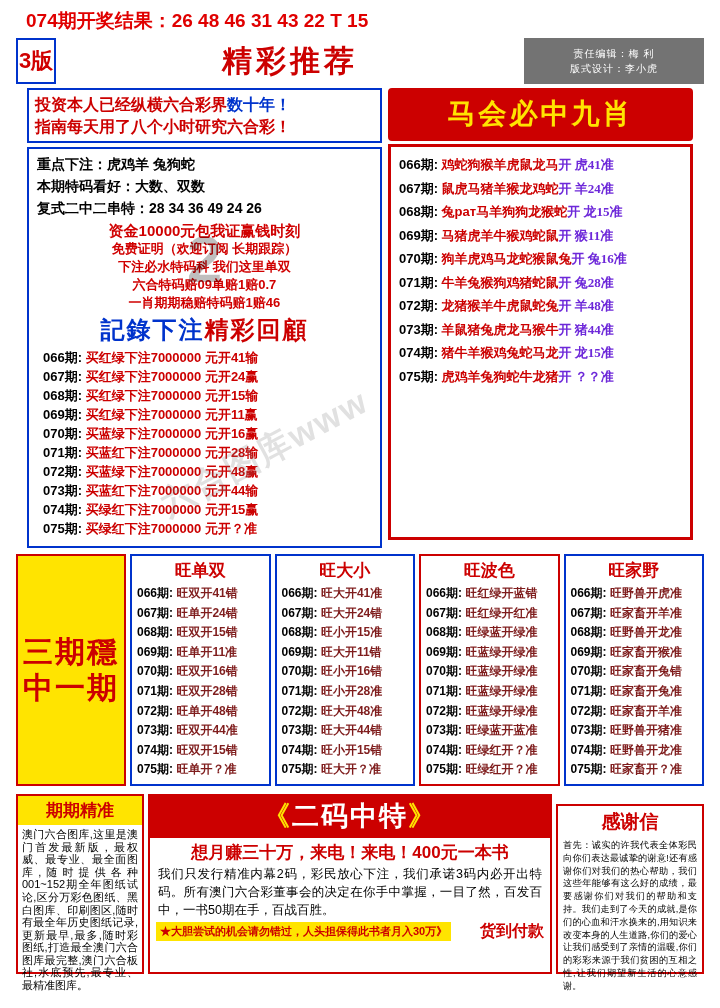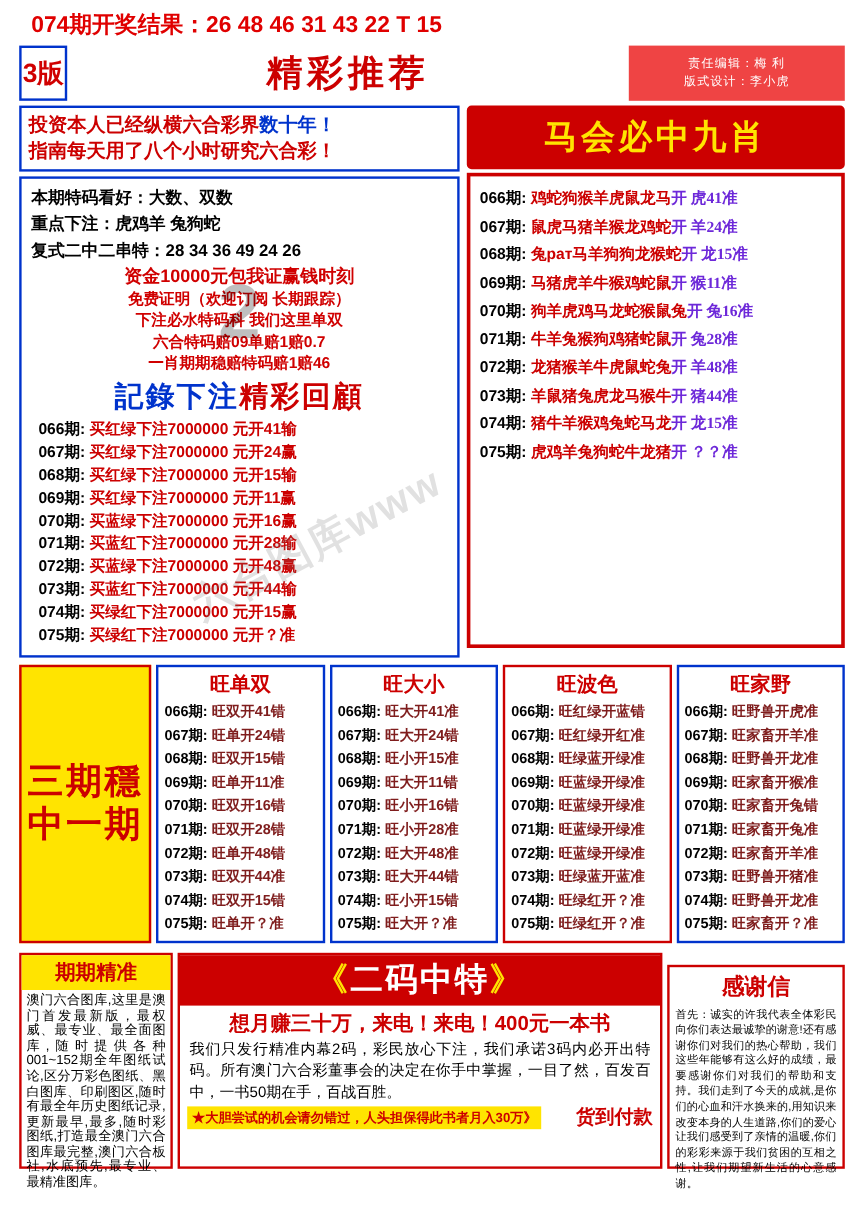--- a/index.html
+++ b/index.html
@@ -26,26 +26,26 @@
   .issue-box {
     width:40px; border:2px solid #0033cc; color:#d00000;
     font-size:22px; font-weight:bold; display:flex; align-items:center; justify-content:center;
     background:#fff;
   }
   .top-title {
     flex:1; text-align:center; font-size:30px; font-weight:bold; color:#cc0000;
     display:flex; align-items:center; justify-content:center;
     letter-spacing:4px;
   }
-  .credits { width:180px; background:#ef4444; color:#fff; font-size:10px;
+  .credits { width:180px; background:#737373; color:#fff; font-size:10px;
     display:flex; flex-direction:column; justify-content:center; padding:2px 6px; }
   .credits div { line-height:15px; letter-spacing:1px; text-align:center;}
 
   
-  .main { display:flex; gap:6px; margin:0 8px; }
+  .main { display:flex; gap:6px; margin:0 19px; }
   .col-left { width:370px; }
   .col-right { width:318px; }
 
   .blue-band {
     border:2px solid #0033cc; background:#ffffff; padding:3px 6px; margin-bottom:4px;
   }
   .blue-band p { margin:1px 0; font-size:16px; font-weight:bold; color:#cc0000; line-height:21px;}
   .blue-band p span.blue { color:#0033cc; }
 
   .white-box { border:2px solid #0033cc; background:#fff; padding:4px 8px; }
@@ -142,24 +142,24 @@
 
     <div class="col-left">
 
       <div class="blue-band">
         <p><span>投资本人已经纵横六合彩界</span><span class="blue">数十年！</span></p>
         <p>指南每天用了八个小时研究六合彩！</p>
       </div>
 
       <div class="white-box">
         <div class="ln">
+          <span class="lbl">重点下注：</span><span class="val">虎鸡羊 兔狗蛇</span>
+        </div>
+        <div class="ln">
           <span class="lbl">本期特码看好：</span><span class="val">大数、双数</span>
-        </div>
-        <div class="ln">
-          <span class="lbl">重点下注：</span><span class="val">虎鸡羊 兔狗蛇</span>
         </div>
         <div class="ln">
           <span class="lbl">复式二中二串特：</span><span class="val">28 34 36 49 24 26</span>
         </div>
 
         <div class="redtext-block">
           <div class="big-ghost">2</div>
           <div class="r1">资金10000元包我证赢钱时刻</div>
           <div class="r2">免费证明（欢迎订阅 长期跟踪）</div>
           <div class="r2">下注必水特码科 我们这里单双</div>

